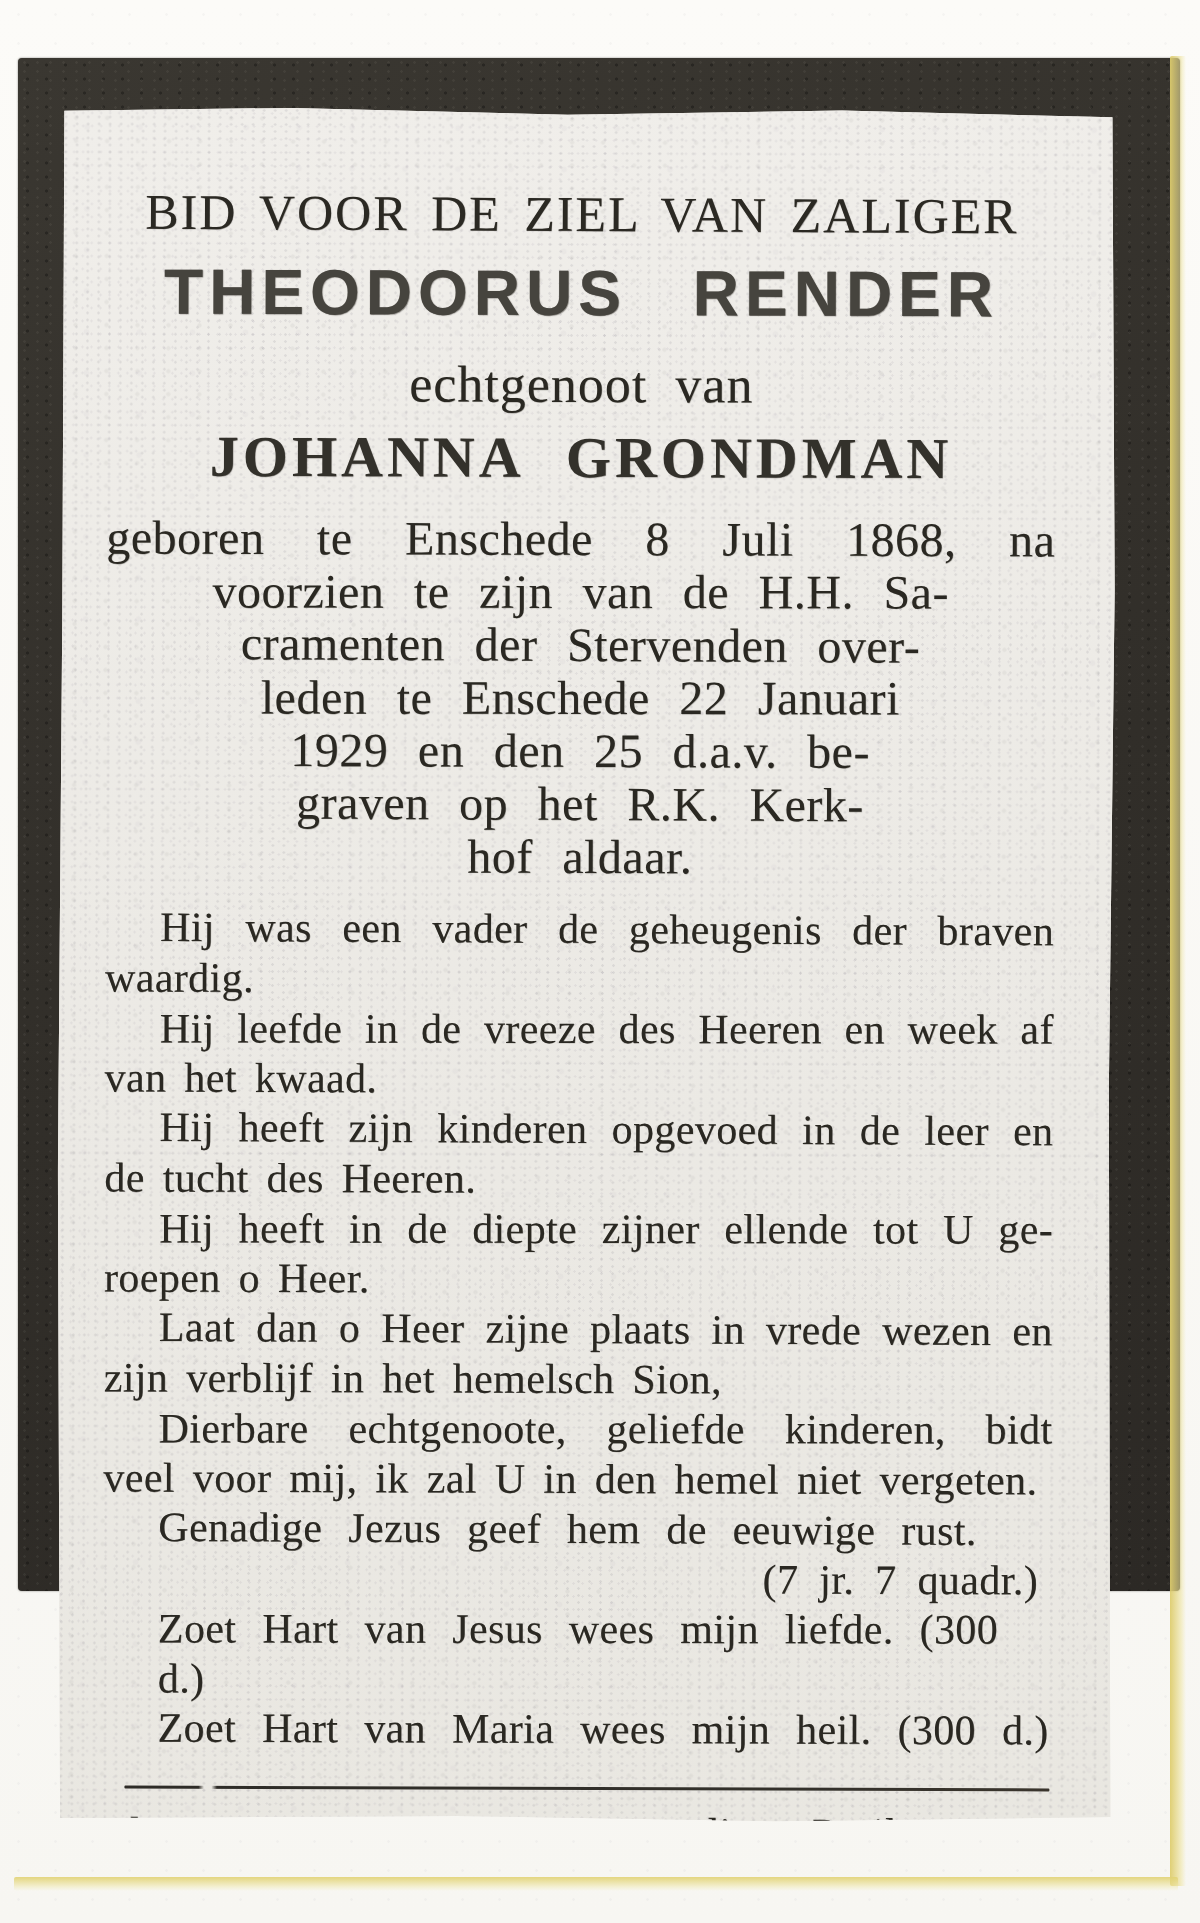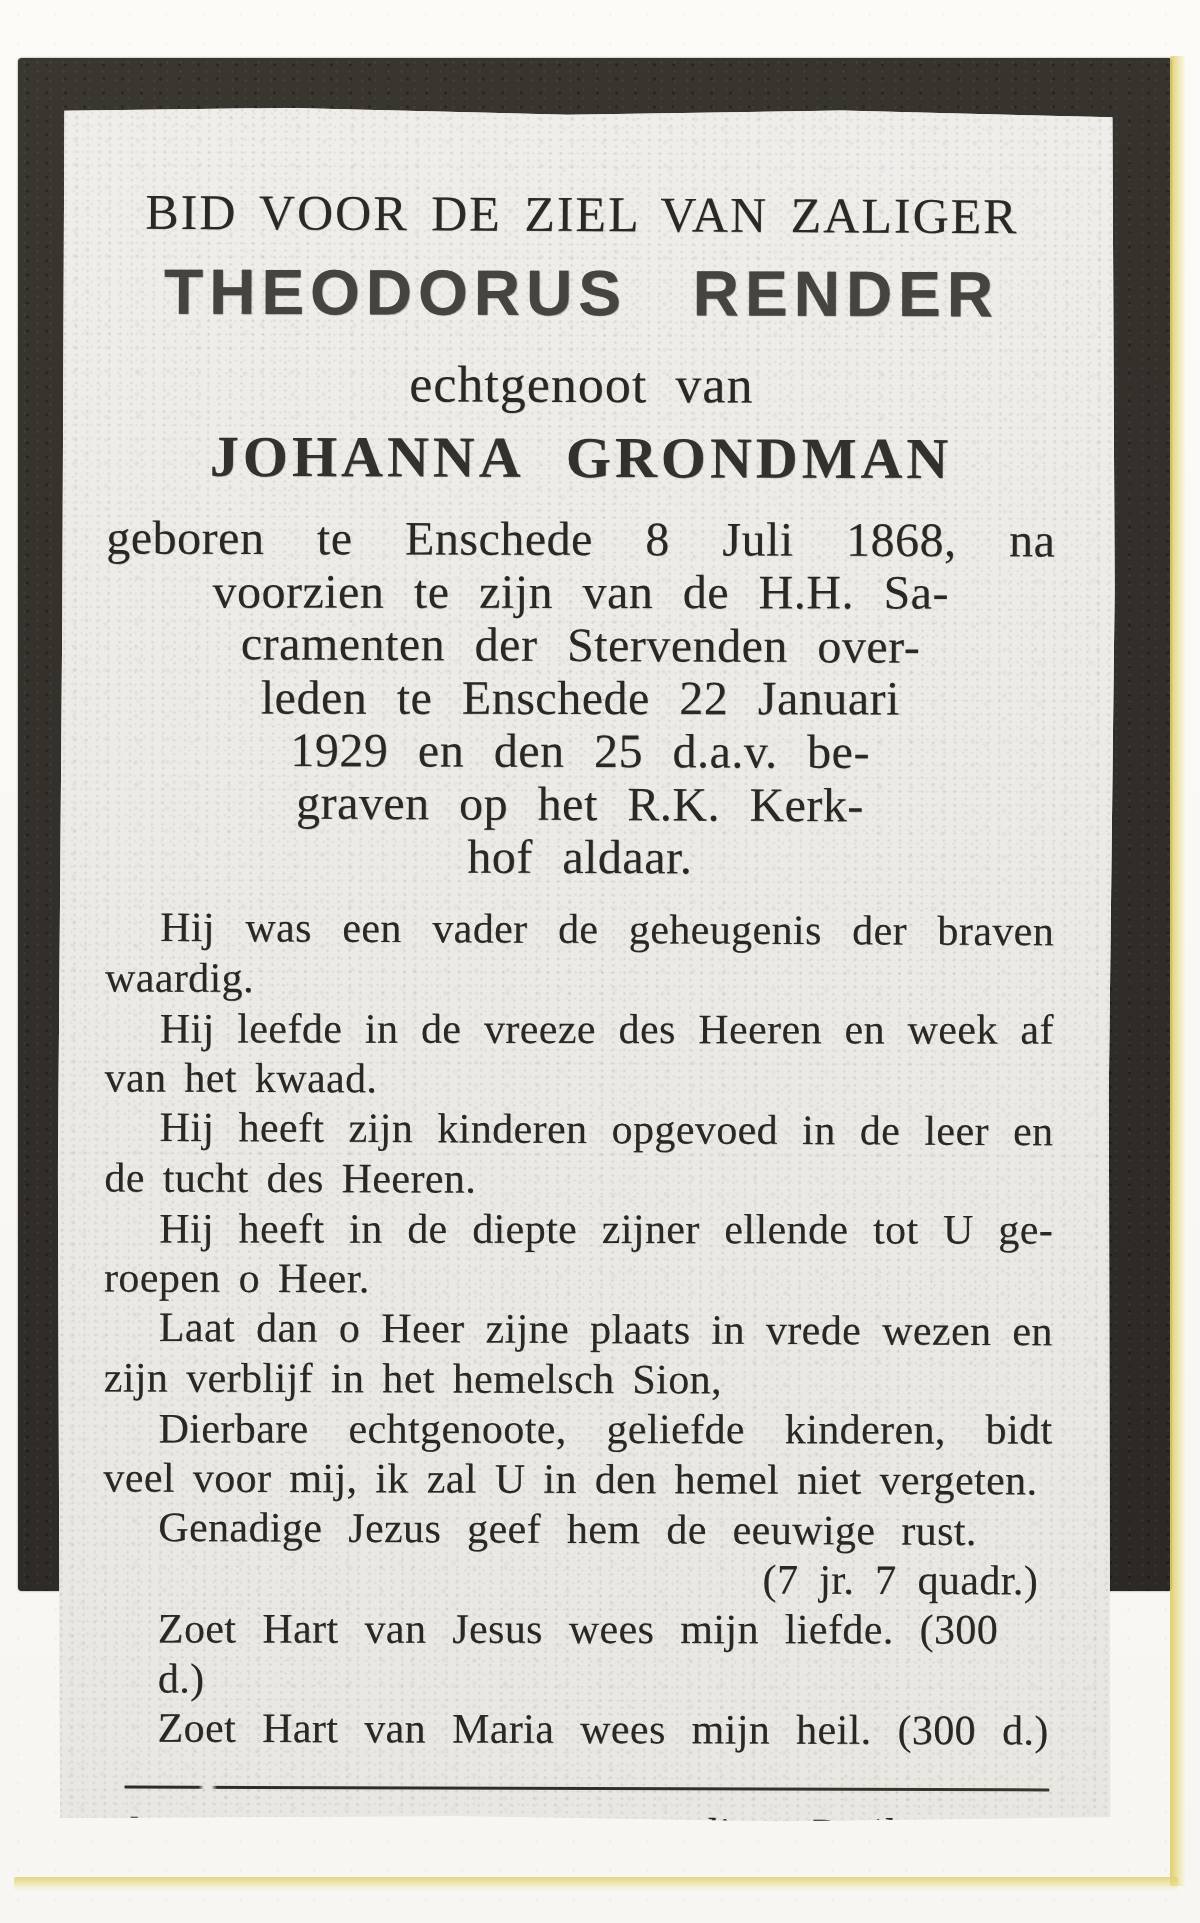--- a/index.html
+++ b/index.html
@@ -22,20 +22,21 @@
   .card-frame{
     position:absolute;left:18px;top:58px;width:1154px;height:1533px;
     background-color:#34312c;
     background-image:
       radial-gradient(circle, rgba(235,230,215,0.055) 1px, transparent 1.5px),
       radial-gradient(circle, rgba(0,0,0,0.28) 1.2px, transparent 1.9px),
       linear-gradient(160deg,#3a3731 0%,#312e29 55%,#2c2925 100%);
     background-size:13px 9px,19px 14px,100% 100%;
     border-radius:4px;
     box-shadow:0 0 2px rgba(40,38,33,.6);
+    padding-left:8px;
   }
   
   .edge-right{
     position:absolute;left:1170px;top:56px;width:16px;height:1830px;
     background:linear-gradient(90deg, rgba(222,205,110,.95), rgba(238,228,160,.55) 70%, rgba(250,248,235,0));
     border-radius:2px;
   }
   .edge-bottom{
     position:absolute;left:14px;top:1877px;width:1164px;height:14px;
     background:linear-gradient(180deg, rgba(225,210,115,.9), rgba(240,232,170,.45) 70%, rgba(250,248,235,0));

